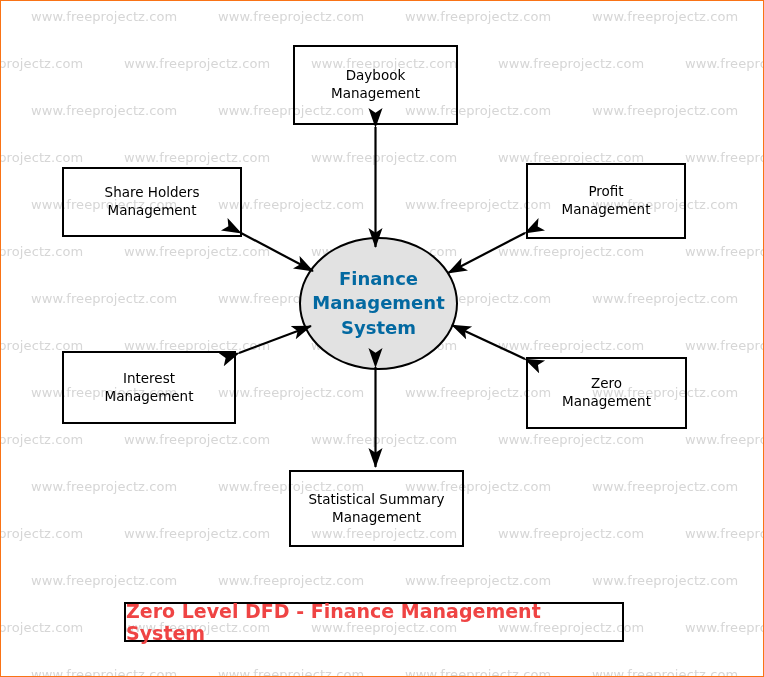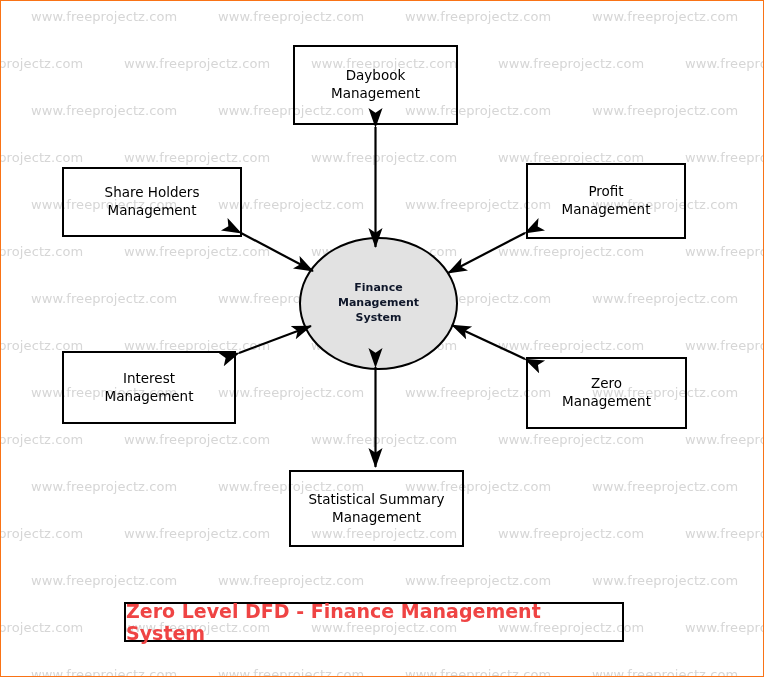--- a/index.html
+++ b/index.html
@@ -72,23 +72,23 @@
     border-radius: 50%;
     background: #e2e2e2;
     box-sizing: border-box;
     display: flex;
     align-items: center;
     justify-content: center;
     text-align: center;
   }
   #process-circle .lbl {
     font-family: "DejaVu Sans", sans-serif;
-    font-size: 11px;
+    font-size: 18px;
     font-weight: bold;
-    color: #0f172a;
+    color: #0369a1;
     line-height: 1.34;
     white-space: pre-line;
   }
   #title-box {
     position: absolute;
     left: 123px;
     top: 601px;
     width: 500px;
     height: 40px;
     border: 2.5px solid #000000;

